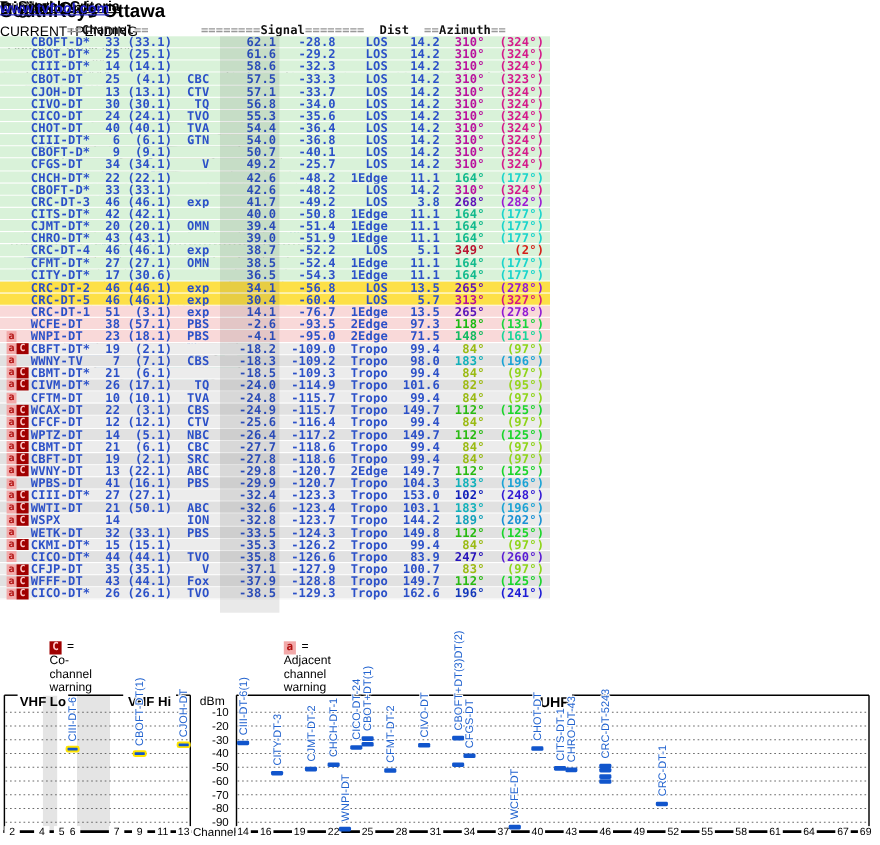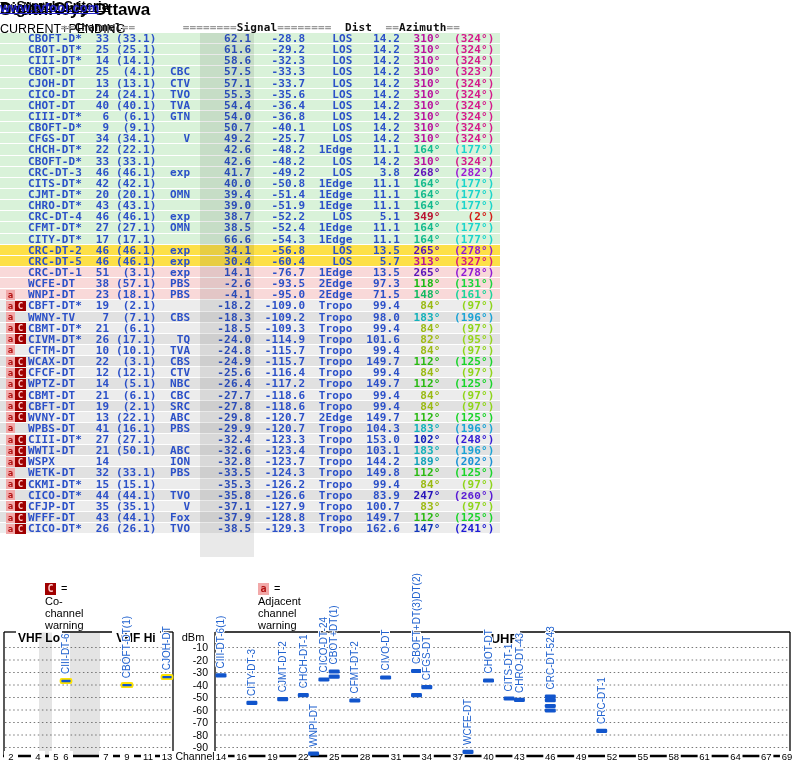--- a/index.html
+++ b/index.html
@@ -293,34 +293,35 @@
   <div id="thead">
     <div id="thead-groups"><span>         </span><span class="eq">==</span><span>Channel</span><span class="eq">==</span><span>       </span><span class="eq">========</span><span>Signal</span><span class="eq">========</span><span>  Dist  </span><span class="eq">==</span><span>Azimuth</span><span class="eq">==</span></div>
     <div id="thead-cols"><span>Callsign Real (Virt) Netwk  NM(dB) Pwr(dBm)  Path miles  True (Magn)</span></div>
   </div>
   <div id="trows">
       <div class="trow bg-g"><span class="wbox wa"></span><span class="wbox wc"></span><span class="txt">CBOFT-D*  33 (33.1)          62.1   -28.8    LOS   14.2</span><span style="color: rgb(186, 18, 158);">  310°</span><span style="color: rgb(213, 26, 139);">  (324°)</span></div>
       <div class="trow bg-g"><span class="wbox wa"></span><span class="wbox wc"></span><span class="txt">CBOT-DT*  25 (25.1)          61.6   -29.2    LOS   14.2</span><span style="color: rgb(186, 18, 158);">  310°</span><span style="color: rgb(213, 26, 139);">  (324°)</span></div>
       <div class="trow bg-g"><span class="wbox wa"></span><span class="wbox wc"></span><span class="txt">CIII-DT*  14 (14.1)          58.6   -32.3    LOS   14.2</span><span style="color: rgb(186, 18, 158);">  310°</span><span style="color: rgb(213, 26, 139);">  (324°)</span></div>
       <div class="trow bg-g"><span class="wbox wa"></span><span class="wbox wc"></span><span class="txt">CBOT-DT   25  (4.1)  CBC     57.5   -33.3    LOS   14.2</span><span style="color: rgb(186, 18, 158);">  310°</span><span style="color: rgb(213, 26, 142);">  (323°)</span></div>
       <div class="trow bg-g"><span class="wbox wa"></span><span class="wbox wc"></span><span class="txt">CJOH-DT   13 (13.1)  CTV     57.1   -33.7    LOS   14.2</span><span style="color: rgb(186, 18, 158);">  310°</span><span style="color: rgb(213, 26, 139);">  (324°)</span></div>
+      <div class="trow bg-g"><span class="wbox wa"></span><span class="wbox wc"></span><span class="txt">CIVO-DT   30 (30.1)   TQ     56.8   -34.0    LOS   14.2</span><span style="color: rgb(186, 18, 158);">  310°</span><span style="color: rgb(213, 26, 139);">  (324°)</span></div>
       <div class="trow bg-g"><span class="wbox wa"></span><span class="wbox wc"></span><span class="txt">CICO-DT   24 (24.1)  TVO     55.3   -35.6    LOS   14.2</span><span style="color: rgb(186, 18, 158);">  310°</span><span style="color: rgb(213, 26, 139);">  (324°)</span></div>
       <div class="trow bg-g"><span class="wbox wa"></span><span class="wbox wc"></span><span class="txt">CHOT-DT   40 (40.1)  TVA     54.4   -36.4    LOS   14.2</span><span style="color: rgb(186, 18, 158);">  310°</span><span style="color: rgb(213, 26, 139);">  (324°)</span></div>
       <div class="trow bg-g"><span class="wbox wa"></span><span class="wbox wc"></span><span class="txt">CIII-DT*   6  (6.1)  GTN     54.0   -36.8    LOS   14.2</span><span style="color: rgb(186, 18, 158);">  310°</span><span style="color: rgb(213, 26, 139);">  (324°)</span></div>
       <div class="trow bg-g"><span class="wbox wa"></span><span class="wbox wc"></span><span class="txt">CBOFT-D*   9  (9.1)          50.7   -40.1    LOS   14.2</span><span style="color: rgb(186, 18, 158);">  310°</span><span style="color: rgb(213, 26, 139);">  (324°)</span></div>
       <div class="trow bg-g"><span class="wbox wa"></span><span class="wbox wc"></span><span class="txt">CFGS-DT   34 (34.1)    V     49.2   -25.7    LOS   14.2</span><span style="color: rgb(186, 18, 158);">  310°</span><span style="color: rgb(213, 26, 139);">  (324°)</span></div>
       <div class="trow bg-g"><span class="wbox wa"></span><span class="wbox wc"></span><span class="txt">CHCH-DT*  22 (22.1)          42.6   -48.2  1Edge   11.1</span><span style="color: rgb(18, 186, 141);">  164°</span><span style="color: rgb(26, 213, 204);">  (177°)</span></div>
       <div class="trow bg-g"><span class="wbox wa"></span><span class="wbox wc"></span><span class="txt">CBOFT-D*  33 (33.1)          42.6   -48.2    LOS   14.2</span><span style="color: rgb(186, 18, 158);">  310°</span><span style="color: rgb(213, 26, 139);">  (324°)</span></div>
       <div class="trow bg-g"><span class="wbox wa"></span><span class="wbox wc"></span><span class="txt">CRC-DT-3  46 (46.1)  exp     41.7   -49.2    LOS    3.8</span><span style="color: rgb(96, 18, 186);">  268°</span><span style="color: rgb(157, 26, 213);">  (282°)</span></div>
       <div class="trow bg-g"><span class="wbox wa"></span><span class="wbox wc"></span><span class="txt">CITS-DT*  42 (42.1)          40.0   -50.8  1Edge   11.1</span><span style="color: rgb(18, 186, 141);">  164°</span><span style="color: rgb(26, 213, 204);">  (177°)</span></div>
       <div class="trow bg-g"><span class="wbox wa"></span><span class="wbox wc"></span><span class="txt">CJMT-DT*  20 (20.1)  OMN     39.4   -51.4  1Edge   11.1</span><span style="color: rgb(18, 186, 141);">  164°</span><span style="color: rgb(26, 213, 204);">  (177°)</span></div>
       <div class="trow bg-g"><span class="wbox wa"></span><span class="wbox wc"></span><span class="txt">CHRO-DT*  43 (43.1)          39.0   -51.9  1Edge   11.1</span><span style="color: rgb(18, 186, 141);">  164°</span><span style="color: rgb(26, 213, 204);">  (177°)</span></div>
       <div class="trow bg-g"><span class="wbox wa"></span><span class="wbox wc"></span><span class="txt">CRC-DT-4  46 (46.1)  exp     38.7   -52.2    LOS    5.1</span><span style="color: rgb(186, 18, 49);">  349°</span><span style="color: rgb(213, 32, 26);">    (2°)</span></div>
       <div class="trow bg-g"><span class="wbox wa"></span><span class="wbox wc"></span><span class="txt">CFMT-DT*  27 (27.1)  OMN     38.5   -52.4  1Edge   11.1</span><span style="color: rgb(18, 186, 141);">  164°</span><span style="color: rgb(26, 213, 204);">  (177°)</span></div>
-      <div class="trow bg-g"><span class="wbox wa"></span><span class="wbox wc"></span><span class="txt">CITY-DT*  17 (17.1)          66.6   -54.3  1Edge   11.1</span><span style="color: rgb(18, 186, 141);">  164°</span><span style="color: rgb(26, 213, 204);">  (177°)</span></div>
+      <div class="trow bg-g"><span class="wbox wa"></span><span class="wbox wc"></span><span class="txt">CITY-DT*  17 (30.6)          36.5   -54.3  1Edge   11.1</span><span style="color: rgb(18, 186, 141);">  164°</span><span style="color: rgb(26, 213, 204);">  (177°)</span></div>
       <div class="trow bg-y"><span class="wbox wa"></span><span class="wbox wc"></span><span class="txt">CRC-DT-2  46 (46.1)  exp     34.1   -56.8    LOS   13.5</span><span style="color: rgb(88, 18, 186);">  265°</span><span style="color: rgb(145, 26, 213);">  (278°)</span></div>
       <div class="trow bg-y"><span class="wbox wa"></span><span class="wbox wc"></span><span class="txt">CRC-DT-5  46 (46.1)  exp     30.4   -60.4    LOS    5.7</span><span style="color: rgb(186, 18, 149);">  313°</span><span style="color: rgb(213, 26, 129);">  (327°)</span></div>
       <div class="trow bg-r"><span class="wbox wa"></span><span class="wbox wc"></span><span class="txt">CRC-DT-1  51  (3.1)  exp     14.1   -76.7  1Edge   13.5</span><span style="color: rgb(88, 18, 186);">  265°</span><span style="color: rgb(145, 26, 213);">  (278°)</span></div>
       <div class="trow bg-r"><span class="wbox wa"></span><span class="wbox wc"></span><span class="txt">WCFE-DT   38 (57.1)  PBS     -2.6   -93.5  2Edge   97.3</span><span style="color: rgb(24, 186, 18);">  118°</span><span style="color: rgb(26, 213, 61);">  (131°)</span></div>
       <div class="trow bg-r"><span class="wbox wa on">a</span><span class="wbox wc"></span><span class="txt">WNPI-DT   23 (18.1)  PBS     -4.1   -95.0  2Edge   71.5</span><span style="color: rgb(18, 186, 96);">  148°</span><span style="color: rgb(26, 213, 154);">  (161°)</span></div>
       <div class="trow bg-f"><span class="wbox wa on">a</span><span class="wbox wc on">C</span><span class="txt">CBFT-DT*  19  (2.1)         -18.2  -109.0  Tropo   99.4</span><span style="color: rgb(154, 186, 18);">   84°</span><span style="color: rgb(143, 213, 26);">   (97°)</span></div>
       <div class="trow bg-e"><span class="wbox wa on">a</span><span class="wbox wc"></span><span class="txt">WWNY-TV    7  (7.1)  CBS    -18.3  -109.2  Tropo   98.0</span><span style="color: rgb(18, 177, 186);">  183°</span><span style="color: rgb(26, 163, 213);">  (196°)</span></div>
       <div class="trow bg-f"><span class="wbox wa on">a</span><span class="wbox wc on">C</span><span class="txt">CBMT-DT*  21  (6.1)         -18.5  -109.3  Tropo   99.4</span><span style="color: rgb(154, 186, 18);">   84°</span><span style="color: rgb(143, 213, 26);">   (97°)</span></div>
       <div class="trow bg-e"><span class="wbox wa on">a</span><span class="wbox wc on">C</span><span class="txt">CIVM-DT*  26 (17.1)   TQ    -24.0  -114.9  Tropo  101.6</span><span style="color: rgb(159, 186, 18);">   82°</span><span style="color: rgb(149, 213, 26);">   (95°)</span></div>
       <div class="trow bg-f"><span class="wbox wa on">a</span><span class="wbox wc"></span><span class="txt">CFTM-DT   10 (10.1)  TVA    -24.8  -115.7  Tropo   99.4</span><span style="color: rgb(154, 186, 18);">   84°</span><span style="color: rgb(143, 213, 26);">   (97°)</span></div>
@@ -329,24 +330,24 @@
       <div class="trow bg-e"><span class="wbox wa on">a</span><span class="wbox wc on">C</span><span class="txt">WPTZ-DT   14  (5.1)  NBC    -26.4  -117.2  Tropo  149.7</span><span style="color: rgb(41, 186, 18);">  112°</span><span style="color: rgb(26, 213, 42);">  (125°)</span></div>
       <div class="trow bg-f"><span class="wbox wa on">a</span><span class="wbox wc on">C</span><span class="txt">CBMT-DT   21  (6.1)  CBC    -27.7  -118.6  Tropo   99.4</span><span style="color: rgb(154, 186, 18);">   84°</span><span style="color: rgb(143, 213, 26);">   (97°)</span></div>
       <div class="trow bg-e"><span class="wbox wa on">a</span><span class="wbox wc on">C</span><span class="txt">CBFT-DT   19  (2.1)  SRC    -27.8  -118.6  Tropo   99.4</span><span style="color: rgb(154, 186, 18);">   84°</span><span style="color: rgb(143, 213, 26);">   (97°)</span></div>
       <div class="trow bg-f"><span class="wbox wa on">a</span><span class="wbox wc on">C</span><span class="txt">WVNY-DT   13 (22.1)  ABC    -29.8  -120.7  2Edge  149.7</span><span style="color: rgb(41, 186, 18);">  112°</span><span style="color: rgb(26, 213, 42);">  (125°)</span></div>
       <div class="trow bg-e"><span class="wbox wa on">a</span><span class="wbox wc"></span><span class="txt">WPBS-DT   41 (16.1)  PBS    -29.9  -120.7  Tropo  104.3</span><span style="color: rgb(18, 177, 186);">  183°</span><span style="color: rgb(26, 163, 213);">  (196°)</span></div>
       <div class="trow bg-f"><span class="wbox wa on">a</span><span class="wbox wc on">C</span><span class="txt">CIII-DT*  27 (27.1)         -32.4  -123.3  Tropo  153.0</span><span style="color: rgb(18, 32, 186);">  102°</span><span style="color: rgb(51, 26, 213);">  (248°)</span></div>
       <div class="trow bg-e"><span class="wbox wa on">a</span><span class="wbox wc on">C</span><span class="txt">WWTI-DT   21 (50.1)  ABC    -32.6  -123.4  Tropo  103.1</span><span style="color: rgb(18, 177, 186);">  183°</span><span style="color: rgb(26, 163, 213);">  (196°)</span></div>
       <div class="trow bg-f"><span class="wbox wa on">a</span><span class="wbox wc on">C</span><span class="txt">WSPX      14         ION    -32.8  -123.7  Tropo  144.2</span><span style="color: rgb(18, 161, 186);">  189°</span><span style="color: rgb(26, 145, 213);">  (202°)</span></div>
       <div class="trow bg-e"><span class="wbox wa on">a</span><span class="wbox wc"></span><span class="txt">WETK-DT   32 (33.1)  PBS    -33.5  -124.3  Tropo  149.8</span><span style="color: rgb(41, 186, 18);">  112°</span><span style="color: rgb(26, 213, 42);">  (125°)</span></div>
       <div class="trow bg-f"><span class="wbox wa on">a</span><span class="wbox wc on">C</span><span class="txt">CKMI-DT*  15 (15.1)         -35.3  -126.2  Tropo   99.4</span><span style="color: rgb(154, 186, 18);">   84°</span><span style="color: rgb(143, 213, 26);">   (97°)</span></div>
-      <div class="trow bg-e"><span class="wbox wa on">a</span><span class="wbox wc"></span><span class="txt">CICO-DT*  44 (44.1)  TVO    -35.8  -126.6  Tropo   83.9</span><span style="color: rgb(38, 18, 186);">  247°</span><span style="color: rgb(89, 26, 213); font-family: Liberation Mono, monospace;">  (260°)</span></div>
+      <div class="trow bg-e"><span class="wbox wa on">a</span><span class="wbox wc"></span><span class="txt">CICO-DT*  44 (44.1)  TVO    -35.8  -126.6  Tropo   83.9</span><span style="color: rgb(38, 18, 186);">  247°</span><span style="color: rgb(89, 26, 213);">  (260°)</span></div>
       <div class="trow bg-f"><span class="wbox wa on">a</span><span class="wbox wc on">C</span><span class="txt">CFJP-DT   35 (35.1)    V    -37.1  -127.9  Tropo  100.7</span><span style="color: rgb(156, 186, 18);">   83°</span><span style="color: rgb(143, 213, 26);">   (97°)</span></div>
       <div class="trow bg-e"><span class="wbox wa on">a</span><span class="wbox wc on">C</span><span class="txt">WFFF-DT   43 (44.1)  Fox    -37.9  -128.8  Tropo  149.7</span><span style="color: rgb(41, 186, 18);">  112°</span><span style="color: rgb(26, 213, 42);">  (125°)</span></div>
-      <div class="trow bg-f"><span class="wbox wa on">a</span><span class="wbox wc on">C</span><span class="txt">CICO-DT*  26 (26.1)  TVO    -38.5  -129.3  Tropo  162.6</span><span style="color: rgb(18, 55, 186);">  147°</span><span style="color: rgb(29, 26, 213);">  (241°)</span></div>
+      <div class="trow bg-f"><span class="wbox wa on">a</span><span class="wbox wc on">C</span><span class="txt">CICO-DT*  26 (26.1)  TVO    -38.5  -129.3  Tropo  162.6</span><span style="color: rgb(18, 55, 186);">  196°</span><span style="color: rgb(29, 26, 213);">  (241°)</span></div>
     </div>
   <div id="nmband"></div>
   <div class="tlegend" id="legC">
     <span class="lbox c">C</span><span>= Co-channel warning</span>
   </div>
   <div class="tlegend" id="legA">
     <span class="lbox a">a</span><span>= Adjacent channel warning</span>
   </div>
 </div>
 

